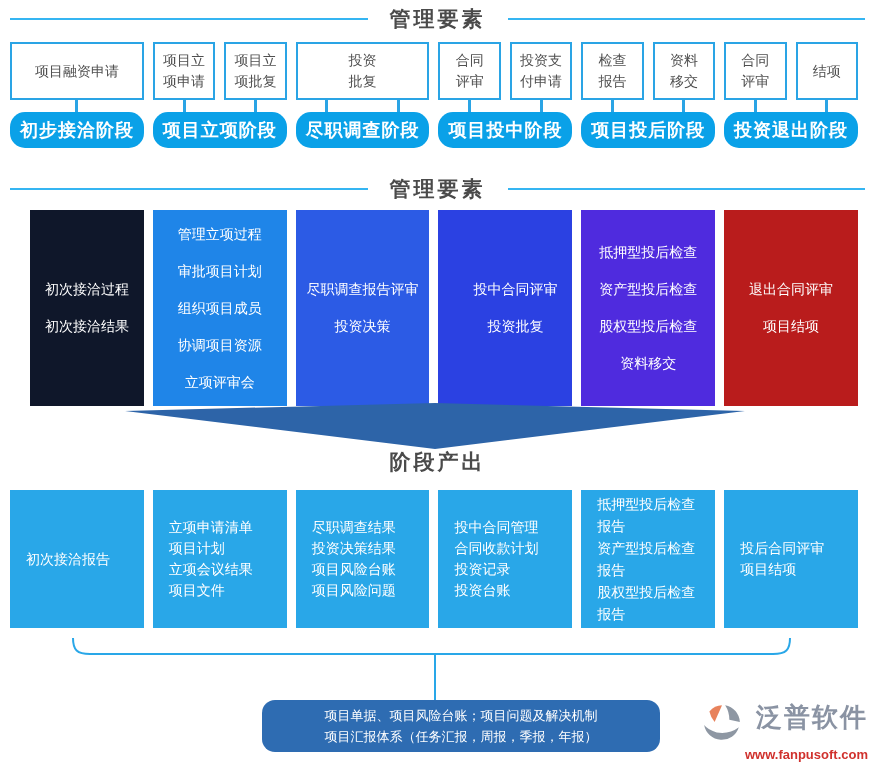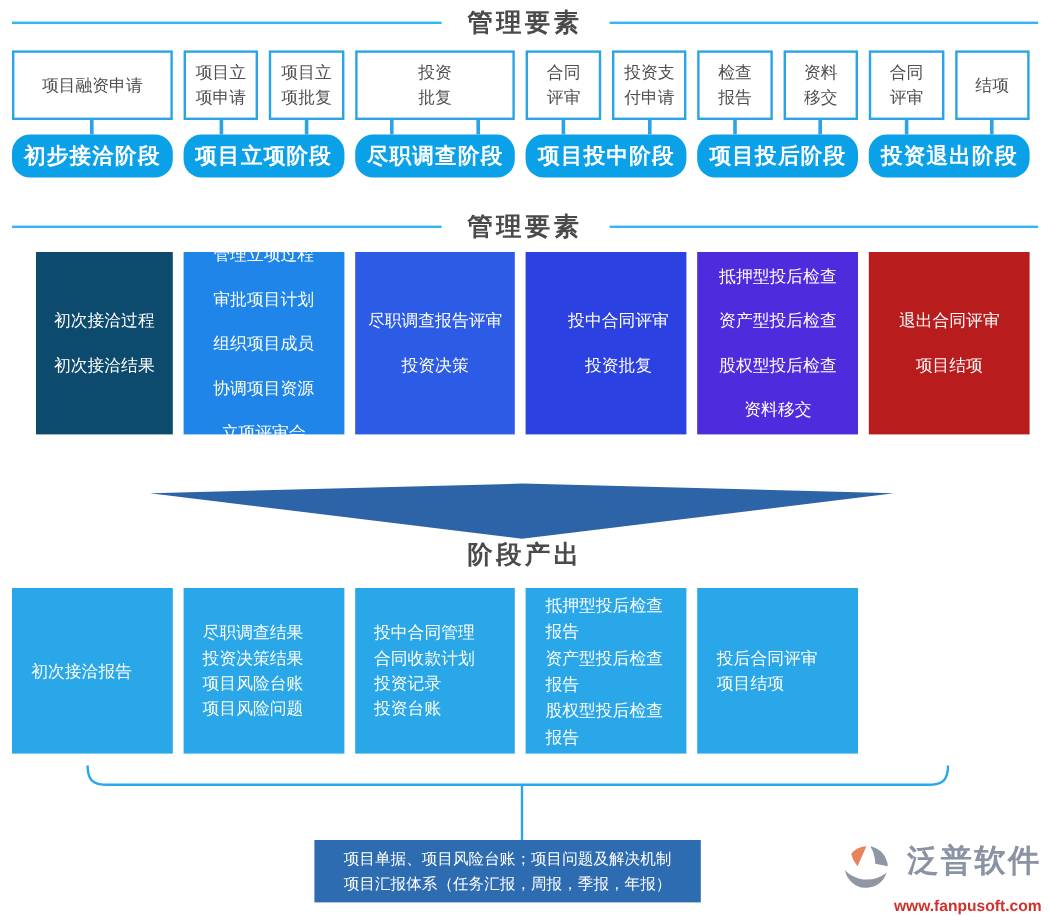--- a/index.html
+++ b/index.html
@@ -25,39 +25,39 @@
     display:flex; align-items:center; justify-content:center; text-align:center;
     color:#4f4f4f; font-size:14px; line-height:21px; white-space:pre-line; }
   .conn-row { display:flex; gap:9px; height:12px; }
   .conn-slot { flex:1; display:flex; justify-content:center; }
   .conn-line { width:3px; height:12px; background:#2aa4e5; }
   .stage-bar { height:36px; background:#0aa1e8; border-radius:15px; color:#fff;
     font-size:18px; font-weight:bold; letter-spacing:1px;
     display:flex; align-items:center; justify-content:center; white-space:nowrap; }
 
   
-  .el-box { height:152px; display:flex; align-items:center; justify-content:center;
+  .el-box { height:196px; display:flex; align-items:center; justify-content:center;
     text-align:center; color:#fff; font-size:14px; line-height:37px;
     white-space:pre-line; }
-  .el1{background:#0c4a6e;margin-left:20px;} .el2{background:#1f85e8;} .el3{background:#2c5be5;}
+  .el1{background:#0f172a;margin-left:20px;} .el2{background:#1f85e8;} .el3{background:#2c5be5;}
   .el4{background:#2b41e2;padding-left:20px;} .el5{background:#4f2bde;} .el6{background:#b91c1c;}
 
   
   .out-box { height:138px; background:#29a7e8; display:flex; align-items:center;
     color:#fff; font-size:14px; line-height:21px; padding:0 16px;
     white-space:pre-line; text-align:left; }
 
   .arrow-svg { position:absolute; left:0; top:398px; }
   .bracket-svg { position:absolute; left:0; top:630px; }
 
   
-  .summary { position:absolute; left:262px; top:700px; width:322px; height:52px;
+  .summary { position:absolute; left:262px; top:700px; width:398px; height:52px;
     background:#2e6cb2; color:#fff; font-size:13px; line-height:21px;
     display:flex; align-items:center; justify-content:center; text-align:center;
-    white-space:pre-line; }
+    white-space:pre-line;border-radius:13px; }
 
   
   .logo { position:absolute; right:7px; top:702px; display:flex; align-items:flex-start; }
   .logo-txt { display:flex; flex-direction:column; align-items:flex-end; margin-left:2px; }
   .logo-name { color:#8a93a3; font-size:26px; font-weight:bold; letter-spacing:2px; line-height:30px; }
   .logo-url { color:#d0312d; font-size:13px; font-weight:bold; margin-top:15px; }
 </style>
 </head>
 <body>
 
@@ -202,20 +202,24 @@
   </svg>
 
   <div class="sec-title" style="top:448px;flex-direction:column;">
     <div class="line"></div>
     <div class="txt">阶段产出</div>
     <div class="line"></div>
   </div>
 
   <div class="grid6" style="top:490px;">
     <div class="out-box">初次接洽报告</div>
+    <div class="out-box">立项申请清单
+项目计划
+立项会议结果
+项目文件</div>
     <div class="out-box">尽职调查结果
 投资决策结果
 项目风险台账
 项目风险问题</div>
     <div class="out-box">投中合同管理
 合同收款计划
 投资记录
 投资台账</div>
     <div class="out-box" style="line-height:22px;">抵押型投后检查
 报告

